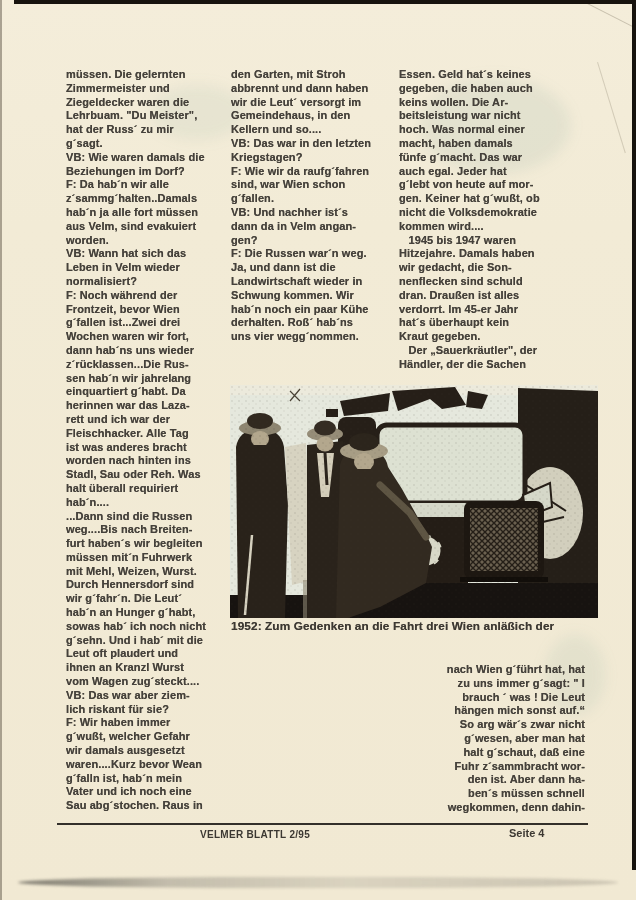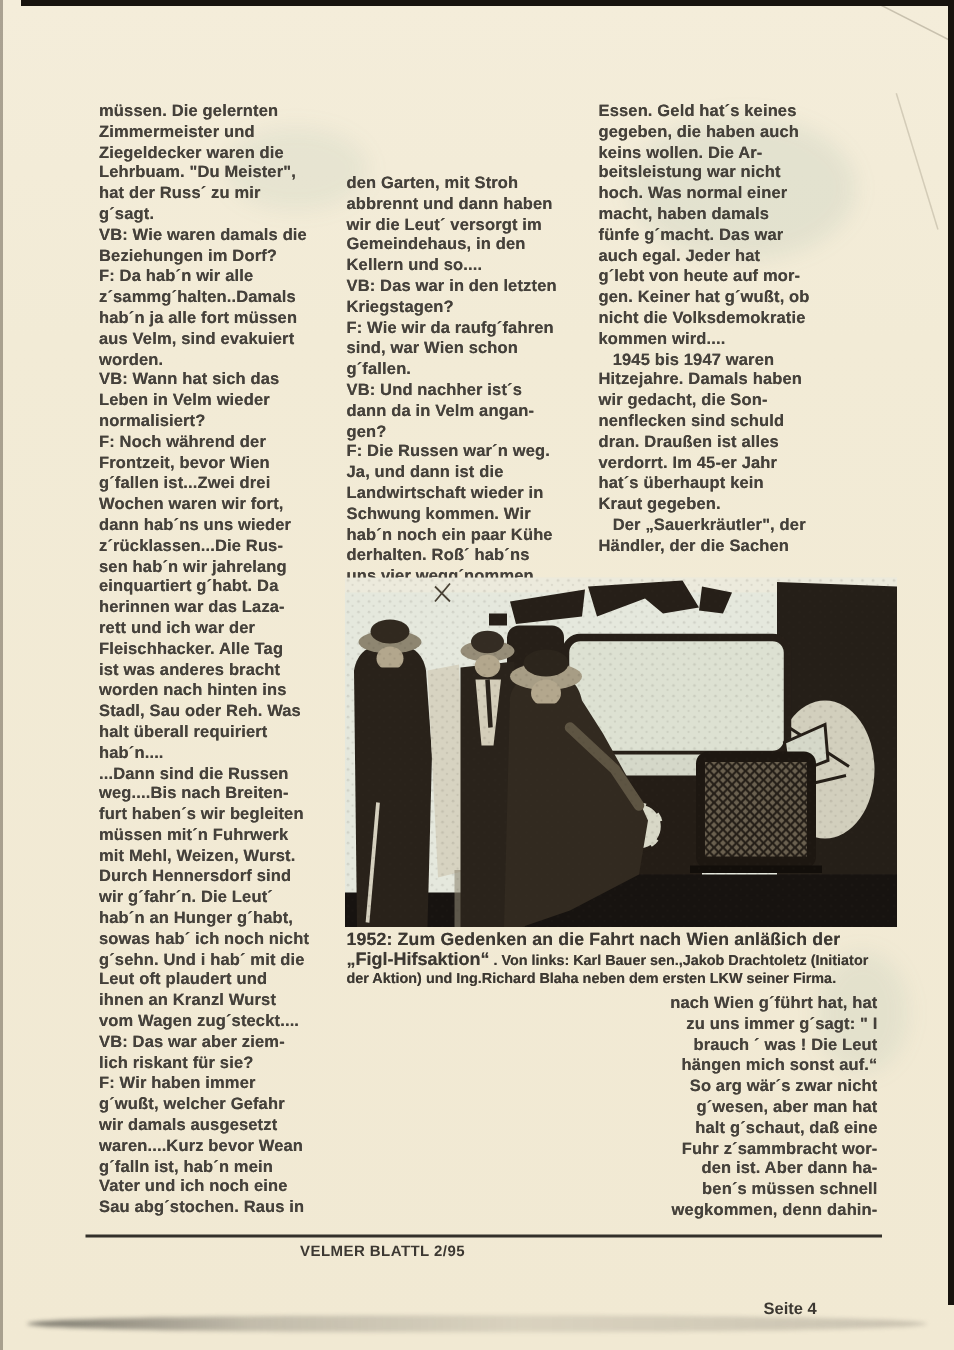--- a/index.html
+++ b/index.html
@@ -23,37 +23,37 @@
   .stain-c{left:545px;top:635px;width:60px;height:80px;background:rgba(88,142,128,.09);}
 
   
   .col{
     position:absolute; white-space:pre-line;
     font-weight:bold; font-size:11px; line-height:13.8px;
     color:#45413b; letter-spacing:.1px;
     text-shadow:0 0 .4px rgba(62,57,50,.75);
   }
   #col-left{left:66px;top:68px;width:174px;}
-  #col-mid{left:231px;top:68px;width:176px;margin-top:48px;}
+  #col-mid{left:231px;top:68px;width:176px;}
   #col-right{left:399px;top:68px;width:184px;}
   #sec-mid{left:231px;top:704px;width:180px;}
   #sec-right{left:399px;top:663px;width:186px;text-align:right;}
 
   .photo{position:absolute;left:230px;top:385px;width:368px;height:233px;}
 
   .caption{position:absolute;left:231px;top:619px;width:362px;color:#3c3832;text-shadow:0 0 .4px rgba(62,57,50,.7);}
   .caption-l1{font-weight:bold;font-size:11.8px;line-height:15px;letter-spacing:.1px;}
   .caption-l2{font-weight:bold;font-size:9.6px;line-height:11.6px;}
   .caption-quote{font-size:12px;}
 
   .heading{position:absolute;left:231px;top:672px;font-weight:bold;font-size:15px;line-height:18px;color:#332f29;letter-spacing:.2px;text-shadow:0 0 .4px rgba(45,41,35,.8);}
 
   .footer-rule{position:absolute;left:57px;top:823px;width:531px;height:2px;background:#33302a;}
   .footer-left{position:absolute;left:200px;top:829px;font-weight:bold;font-size:10px;color:#3c3832;letter-spacing:.3px;}
-  .footer-right{position:absolute;left:509px;top:827px;font-weight:bold;font-size:11px;color:#3c3832;margin-top:40px;}
+  .footer-right{position:absolute;left:509px;top:827px;font-weight:bold;font-size:11px;color:#3c3832;}
 </style>
 </head>
 <body>
 
 <div class="page">
 
   <div class="stain stain-a"></div>
   <div class="stain stain-b"></div>
   <div class="stain stain-c"></div>
   <div class="crease-1"></div>
@@ -219,22 +219,21 @@
     <path d="M110,80 C112,70 121,63 134,63 C148,63 156,71 158,82 L172,104 L192,140 L202,162 L196,198 L150,222 L118,233 L106,233 Z" fill="#322a20"></path>
     <ellipse cx="134" cy="66" rx="24" ry="9" fill="#a79d85"></ellipse>
     <ellipse cx="134" cy="57" rx="15" ry="9" fill="#2c251c"></ellipse>
     <ellipse cx="134" cy="77" rx="10" ry="9" fill="#b3a78d"></ellipse>
     <rect x="120" y="84" width="30" height="8" fill="#322a20"></rect>
     <path d="M150,100 L180,128 L196,152" stroke="#5e5543" stroke-width="7" fill="none" stroke-linecap="round"></path>
     <rect width="368" height="233" fill="url(#halftone)" opacity="0.12"></rect>
   </svg>
 
   <div class="caption">
-    <div class="caption-l1">1952: Zum Gedenken an die Fahrt nach Wien anläßich der</div>
-    <div class="caption-l2"><span class="caption-quote">„Figl-Hifsaktion“</span><span> . Von links: Karl Bauer sen.,Jakob Drachtoletz (Initiator der Aktion) und Ing.Richard Blaha neben dem ersten LKW seiner Firma.</span></div>
+    <div class="caption-l1">1952: Zum Gedenken an die Fahrt drei Wien anläßich der</div>
   </div>
 
   <div id="sec-right" class="col">nach Wien g´führt hat, hat
 zu uns immer g´sagt: " I
 brauch ´ was ! Die Leut
 hängen mich sonst auf.“
 So arg wär´s zwar nicht
 g´wesen, aber man hat
 halt g´schaut, daß eine
 Fuhr z´sammbracht wor-

